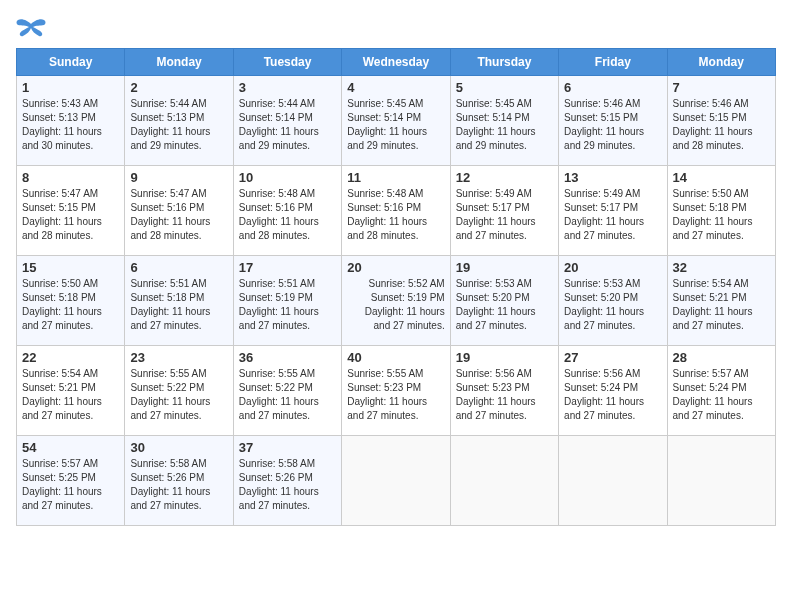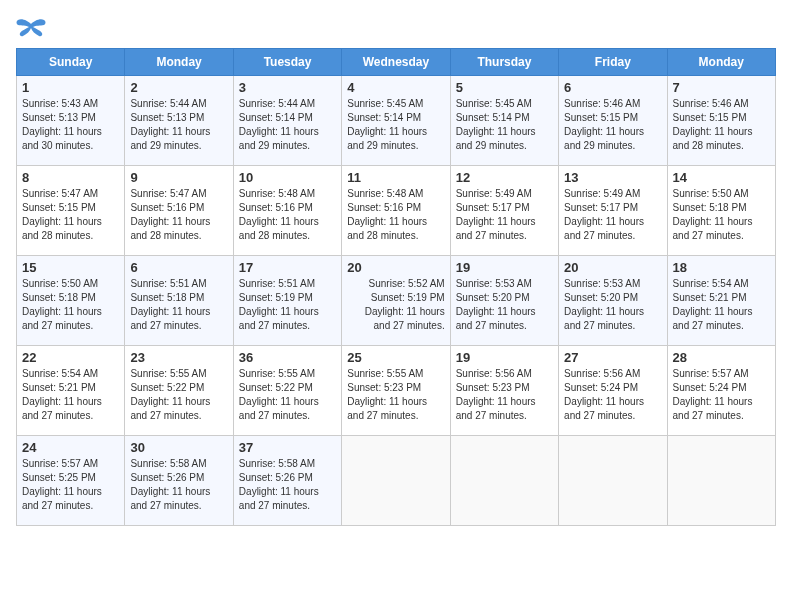--- a/index.html
+++ b/index.html
@@ -260,21 +260,21 @@
 and 27 minutes.</div>
         </td>
         <td>
           <span class="day-num">20</span>
           <div class="day-info" style="white-space: pre-line;">Sunrise: 5:53 AM
 Sunset: 5:20 PM
 Daylight: 11 hours
 and 27 minutes.</div>
         </td>
         <td>
-          <span class="day-num">18</span>
+          <span class="day-num">32</span>
           <div class="day-info" style="white-space: pre-line;">Sunrise: 5:54 AM
 Sunset: 5:21 PM
 Daylight: 11 hours
 and 27 minutes.</div>
         </td>
       </tr>
       <tr>
         <td>
           <span class="day-num">22</span>
           <div class="day-info" style="white-space: pre-line;">Sunrise: 5:54 AM
@@ -290,21 +290,21 @@
 and 27 minutes.</div>
         </td>
         <td>
           <span class="day-num">36</span>
           <div class="day-info" style="white-space: pre-line;">Sunrise: 5:55 AM
 Sunset: 5:22 PM
 Daylight: 11 hours
 and 27 minutes.</div>
         </td>
         <td>
-          <span class="day-num">25</span>
+          <span class="day-num">40</span>
           <div class="day-info" style="white-space: pre-line;">Sunrise: 5:55 AM
 Sunset: 5:23 PM
 Daylight: 11 hours
 and 27 minutes.</div>
         </td>
         <td>
           <span class="day-num">19</span>
           <div class="day-info" style="white-space: pre-line;">Sunrise: 5:56 AM
 Sunset: 5:23 PM
 Daylight: 11 hours
@@ -320,21 +320,21 @@
         <td>
           <span class="day-num">28</span>
           <div class="day-info" style="white-space: pre-line;">Sunrise: 5:57 AM
 Sunset: 5:24 PM
 Daylight: 11 hours
 and 27 minutes.</div>
         </td>
       </tr>
       <tr>
         <td>
-          <span class="day-num">24</span>
+          <span class="day-num">54</span>
           <div class="day-info" style="white-space: pre-line;">Sunrise: 5:57 AM
 Sunset: 5:25 PM
 Daylight: 11 hours
 and 27 minutes.</div>
         </td>
         <td>
           <span class="day-num">30</span>
           <div class="day-info" style="white-space: pre-line;">Sunrise: 5:58 AM
 Sunset: 5:26 PM
 Daylight: 11 hours

